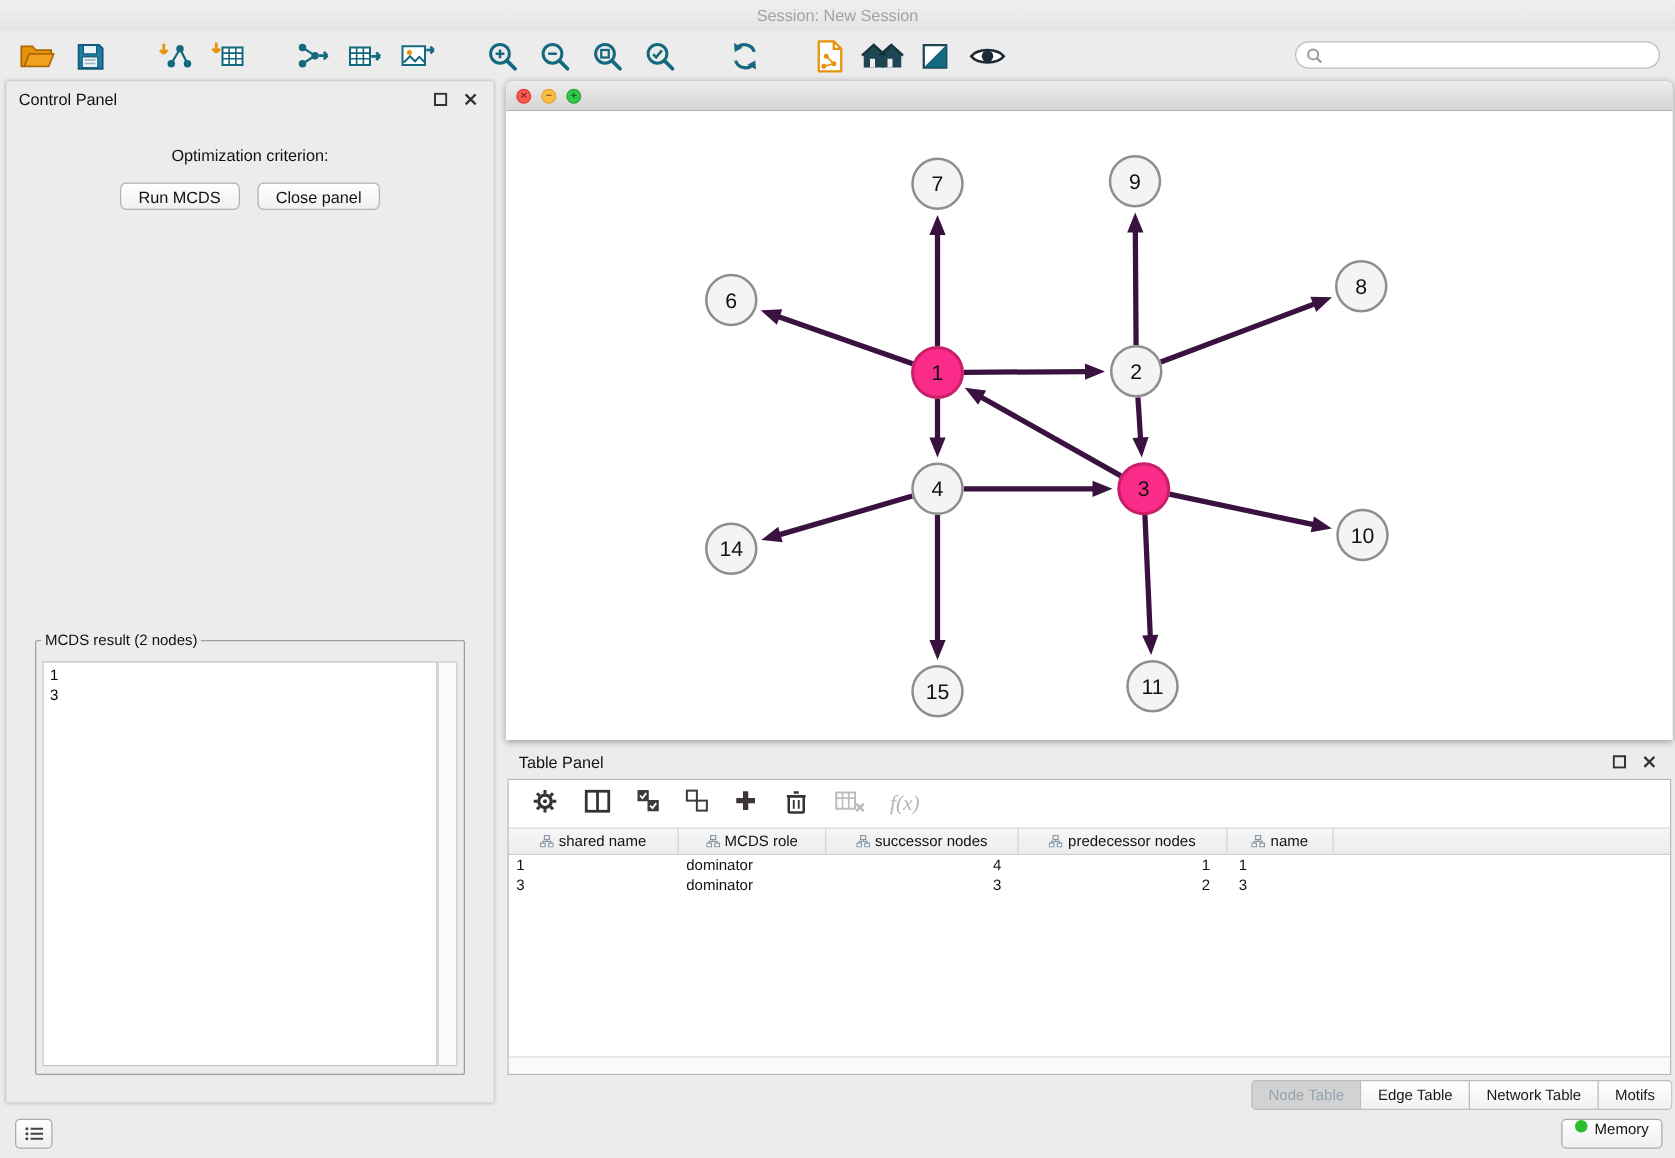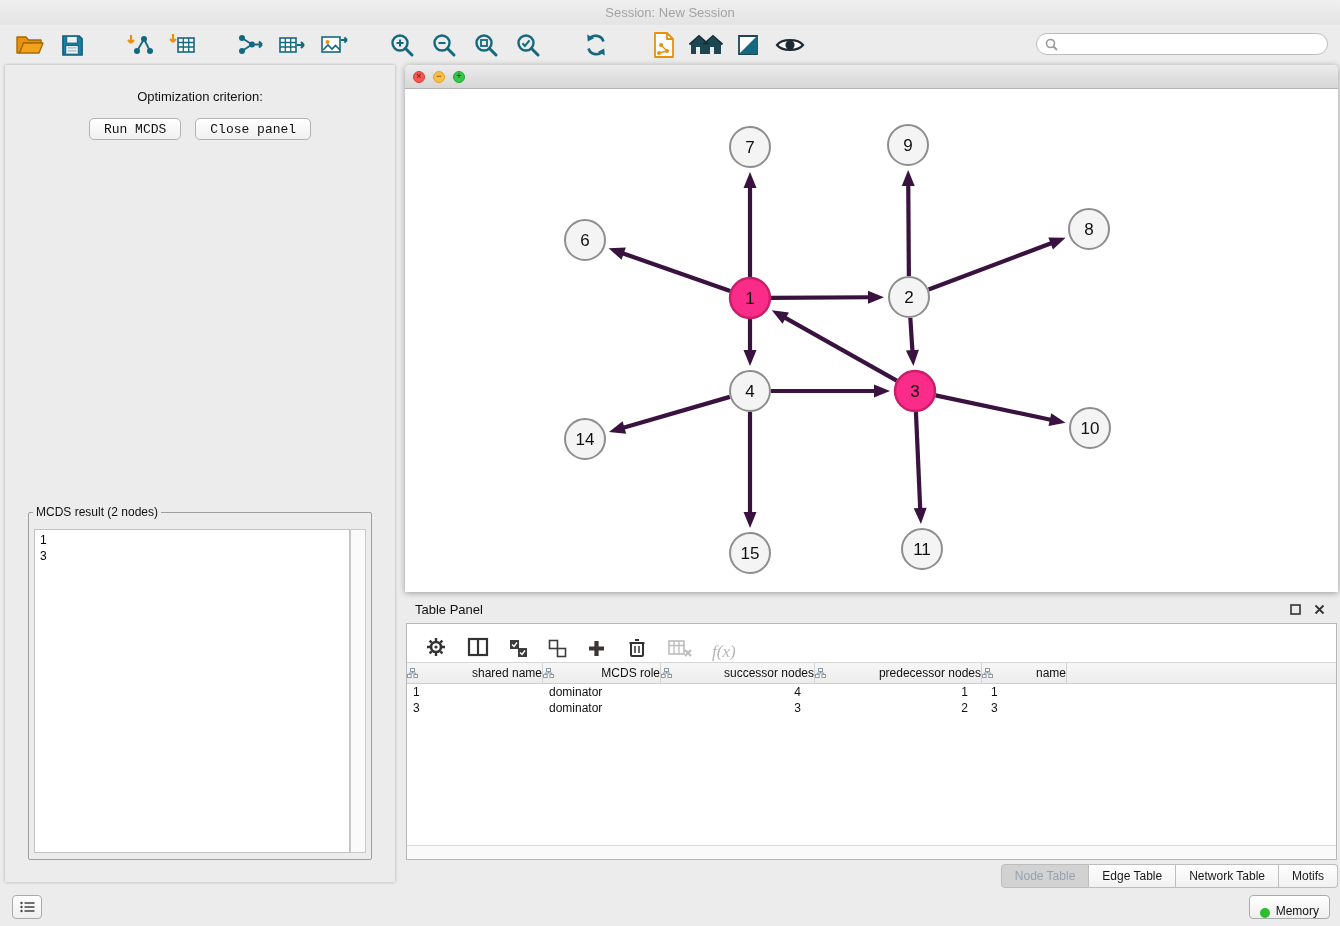--- a/index.html
+++ b/index.html
@@ -18,49 +18,49 @@
   .seg .tab{font-size:12px;padding:4px 13px;background:linear-gradient(#ffffff,#f1f1f1);border:1px solid #bdbdbd;border-left:none;color:#1a1a1a;white-space:nowrap}
   .seg .tab:first-child{border-left:1px solid #bdbdbd;border-radius:4px 0 0 4px}
   .seg .tab:last-child{border-radius:0 4px 4px 0}
   .seg .tab.active{background:#d2d2d2;color:#95a3ae}
   
   .cpanel{position:absolute;left:5px;top:65px;width:390px;height:817px;background:#ececec;box-shadow:0 0 3px rgba(0,0,0,.28)}
   .optlabel{text-align:center;font-size:13px;margin-top:24px;color:#111}
   .dropdown{margin:10px auto 0;width:308px;height:22px;background:#fff;border:1px solid #b9b9b9;border-radius:4px;display:flex;align-items:center;font-size:13px;padding:0 6px;box-sizing:border-box}
   .dropdown .val{flex:1}
   .btnrow{display:flex;justify-content:center;gap:14px;margin-top:14px}
-  .btn{height:22px;padding:0 14px;font-size:13px;background:linear-gradient(#ffffff,#f0f0f0);border:1px solid #b3b3b3;border-radius:5px;color:#111;font-family:Liberation Mono, monospace}
+  .btn{height:22px;padding:0 14px;font-size:13px;background:linear-gradient(#ffffff,#f0f0f0);border:1px solid #b3b3b3;border-radius:5px;color:#111;font-family:Liberation Sans, sans-serif}
   fieldset.result{position:absolute;left:7px;right:7px;top:424px;bottom:6px;border:1px solid #9f9f9f;border-radius:2px;margin:16px;padding:4px}
   fieldset.result legend{font-size:12px;padding:0 3px;color:#111}
   .rlist{position:absolute;left:5px;right:21px;top:10px;bottom:6px;background:#fff;border:1px solid #c2c2c2;font-size:12px;padding:2px 5px;line-height:16px;overflow:hidden}
   .rscroll{position:absolute;right:5px;top:10px;bottom:6px;width:14px;background:#fafafa;border:1px solid #c9c9c9}
   
   .netwin{position:absolute;left:405px;top:65px;width:933px;height:527px;border-radius:5px 5px 0 0;box-shadow:0 1px 6px rgba(0,0,0,.35);background:#fff}
   .nethead{height:23px;border-radius:5px 5px 0 0;background:linear-gradient(#ececec,#d6d6d6);border-bottom:1px solid #b2b2b2;position:relative;display:flex;align-items:center;padding:0 8px}
   .nettitle{position:absolute;left:0;right:0;text-align:center;font-size:13px;color:#1a1a1a}
   .tl{width:12px;height:12px;border-radius:50%;margin-right:8px;display:flex;align-items:center;justify-content:center;font-size:9px;line-height:11px;color:rgba(0,0,0,.5);font-weight:bold;box-sizing:border-box;position:relative;z-index:2}
   .tl.red{background:#fc5650;border:1px solid #db3c36}
   .tl.yel{background:#fdbe41;border:1px solid #dfa133}
   .tl.grn{background:#34c84a;border:1px solid #26a437}
   .netcanvas{position:absolute;left:0;top:24px;right:0;bottom:0;background:#fff;overflow:hidden}
   svg.net{width:100%;height:100%;display:block;font-family:"Liberation Sans",sans-serif}
   
   .tpanel{position:absolute;left:405px;top:595px;width:933px;height:295px}
   .tbody-wrap{position:absolute;left:1px;right:1px;top:28px;bottom:30px;background:#fff;border:1px solid #b7b7b7;overflow:hidden}
-  .ttoolbar{height:38px;display:flex;align-items:flex-end;gap:20px;padding-left:18px}
+  .ttoolbar{height:38px;display:flex;align-items:center;gap:20px;padding-left:18px}
   .thead{display:flex;height:20px;background:linear-gradient(#f7f7f7,#ececec);border-top:1px solid #d6d6d6;border-bottom:1px solid #cfcfcf}
-  .thcell{display:flex;align-items:center;justify-content:space-between;gap:4px;font-size:12px;color:#111;border-right:1px solid #d4d4d4;box-sizing:border-box}
+  .thcell{display:flex;align-items:center;justify-content:center;gap:4px;font-size:12px;color:#111;border-right:1px solid #d4d4d4;box-sizing:border-box}
   .trow{display:flex;height:16px;font-size:12px;color:#111}
   .tcell{box-sizing:border-box;overflow:hidden;white-space:nowrap}
   .hscroll{position:absolute;left:0;right:0;bottom:0;height:13px;background:#fafafa;border-top:1px solid #dcdcdc}
   .btabs{position:absolute;left:0;right:0;bottom:2px;display:flex;justify-content:flex-end}
   
   .statusbar{position:absolute;left:0;right:0;bottom:0;height:36px;background:#ececec}
   .listbtn{position:absolute;left:12px;bottom:7px;width:28px;height:22px;background:linear-gradient(#fff,#efefef);border:1px solid #ababab;border-radius:4px;display:flex;align-items:center;justify-content:center}
-  .membtn{position:absolute;right:10px;bottom:7px;height:22px;padding:0 10px;background:linear-gradient(#fff,#efefef);border:1px solid #ababab;border-radius:4px;display:flex;align-items:flex-end;gap:6px;font-size:12px;color:#111}
+  .membtn{position:absolute;right:10px;bottom:7px;height:22px;padding:0 10px;background:linear-gradient(#fff,#efefef);border:1px solid #ababab;border-radius:4px;display:flex;align-items:flex-start;gap:6px;font-size:12px;color:#111}
   .dot{width:10px;height:10px;border-radius:50%;background:#2ebd2e}
   .fx{font-family:"Liberation Serif",serif;font-style:italic;font-size:17px;color:#b5b5b5}
 </style>
 </head>
 <body>
 
 <div class="titlebar">
   <span>Session: New Session</span>
 </div>
 
@@ -195,20 +195,34 @@
   <div class="search">
     <svg width="13" height="13" viewBox="0 0 13 13">
         <circle cx="5.5" cy="5.5" r="4" fill="none" stroke="#9a9a9a" stroke-width="1.6"></circle>
         <path d="M8.5 8.5L12 12" stroke="#9a9a9a" stroke-width="1.8"></path>
       </svg>
     <input type="text" style="">
   </div>
 </div>
 
 <div class="cpanel">
+  <div class="phead">
+    <span>Control Panel</span>
+    <span class="sp"></span>
+    <span class="pico">
+        <svg width="11" height="11" viewBox="0 0 11 11">
+          <rect x="1" y="1" width="9" height="9" fill="none" stroke="#333" stroke-width="1.6"></rect>
+        </svg>
+      </span>
+    <span class="pico">
+        <svg width="11" height="11" viewBox="0 0 11 11">
+          <path d="M1.5 1.5l8 8M9.5 1.5l-8 8" stroke="#333" stroke-width="1.8"></path>
+        </svg>
+      </span>
+  </div>
   <div class="optlabel">Optimization criterion:</div>
   <div class="btnrow">
     <button class="btn">Run MCDS</button>
     <button class="btn">Close panel</button>
   </div>
   <fieldset class="result">
     <legend>MCDS result (2 nodes)</legend>
     <div class="rlist" id="result-list">
         <div>1</div>
         <div>3</div>

